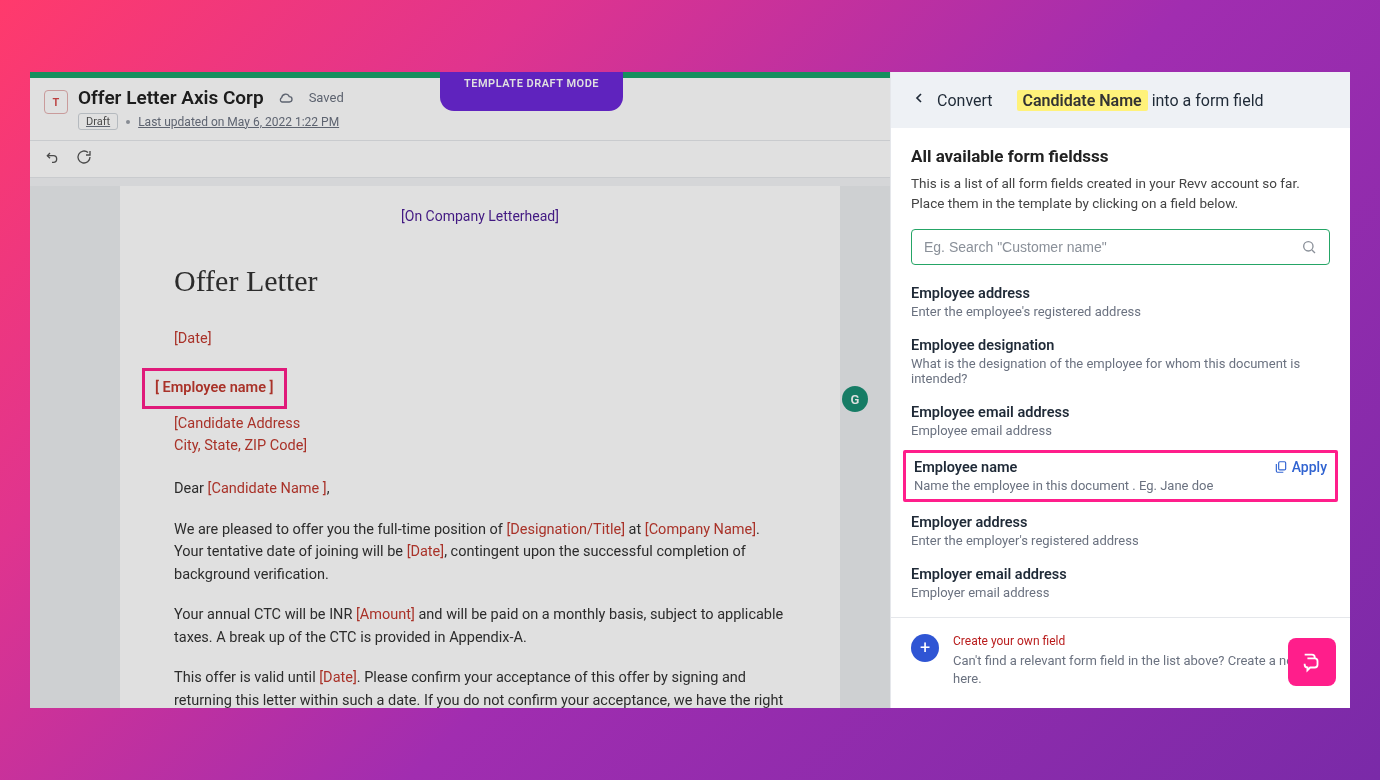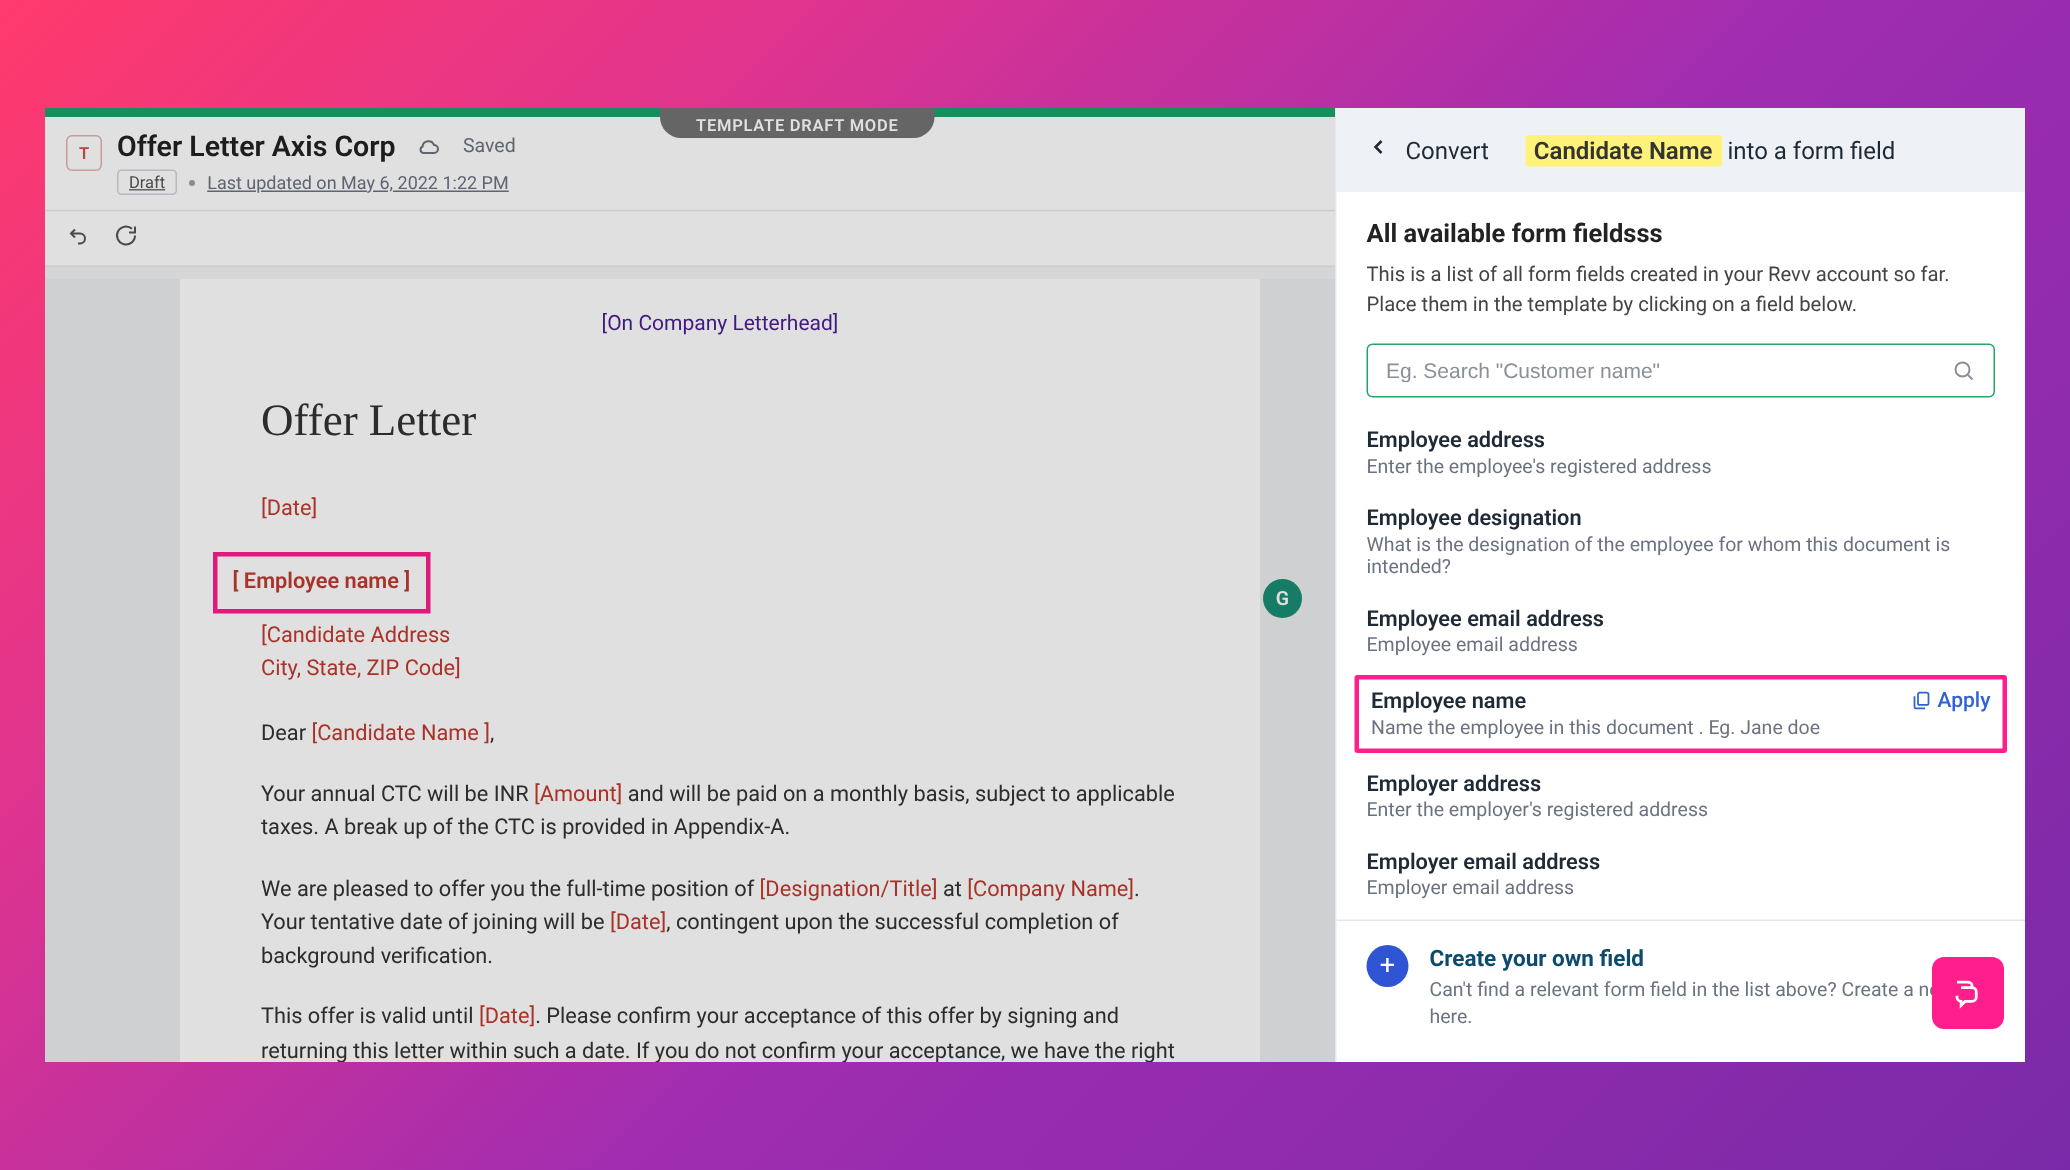--- a/index.html
+++ b/index.html
@@ -29,26 +29,26 @@
     pointer-events: none;
     z-index: 30;
   }
   .greenbar {
     position: absolute; top: 0; left: 0; right: 0; height: 6px;
     background: #1aa36b;
     z-index: 20;
   }
   .modebadge {
     position: absolute; top: 0; left: 50%; transform: translateX(-20px);
-    background: #737373;
+    background: #6d28d9;
     color: #fff;
     font-size: 11px;
     font-weight: 600;
     letter-spacing: 0.5px;
-    padding: 5px 24px 2px;
+    padding: 5px 24px 21px;
     border-radius: 0 0 14px 14px;
     z-index: 21;
   }
   .header {
     background: #fff;
     padding: 14px 16px 10px 14px;
     border-bottom: 1px solid #e5e7eb;
     display: flex;
     align-items: flex-start;
     gap: 10px;
@@ -168,21 +168,21 @@
     border-top: 1px solid #e5e7eb;
     padding: 16px 20px 20px;
     display: flex; gap: 14px; align-items: flex-start;
   }
   .plus-circle {
     width: 28px; height: 28px; border-radius: 50%;
     background: #2f55d4; color: #fff;
     display: flex; align-items: center; justify-content: center;
     font-size: 18px; flex-shrink: 0;
   }
-  .side-footer .ft-title { font-size: 15px; font-weight: 700; color: #0c4a6e; }
+  .side-footer .ft-title { font-size: 12px; font-weight: 400; color: #b91c1c; }
   .side-footer .ft-sub { font-size: 13px; color: #6b7280; margin-top: 4px; line-height: 1.4; }
   .chat-fab {
     position: absolute; right: 44px; bottom: 94px;
     width: 48px; height: 48px; border-radius: 8px;
     background: #ff1e8b;
     display: flex; align-items: center; justify-content: center;
     z-index: 50;
   }
   .chat-fab svg { width: 22px; height: 22px; color: #fff; }
 </style>
@@ -237,24 +237,24 @@
               <span class="ph-sel">[ Employee name  ]</span>
               <div class="addr">
                 <span>[Candidate Address</span><br>
                 <span>City, State, ZIP Code]</span>
               </div>
             </div>
             <p>
               <span>Dear </span><span class="ph">[Candidate Name ]</span>,
             </p>
             <p>
-              <span>Your annual CTC will be INR </span><span class="ph">[Amount]</span><span> and will be paid on a monthly basis, subject to applicable taxes. A break up of the CTC is provided in Appendix-A.</span>
+              <span>We are pleased to offer you the full-time position of </span><span class="ph">[Designation/Title]</span><span> at </span><span class="ph">[Company Name]</span><span>. Your tentative date of joining will be </span><span class="ph">[Date]</span><span>, contingent upon the successful completion of background verification.</span>
             </p>
             <p>
-              <span>We are pleased to offer you the full-time position of </span><span class="ph">[Designation/Title]</span><span> at </span><span class="ph">[Company Name]</span><span>. Your tentative date of joining will be </span><span class="ph">[Date]</span><span>, contingent upon the successful completion of background verification.</span>
+              <span>Your annual CTC will be INR </span><span class="ph">[Amount]</span><span> and will be paid on a monthly basis, subject to applicable taxes. A break up of the CTC is provided in Appendix-A.</span>
             </p>
             <p>
               <span>This offer is valid until </span><span class="ph">[Date]</span><span>. Please confirm your acceptance of this offer by signing and returning this letter within such a date. If you do not confirm your acceptance, we have the right to withdraw the offer.</span>
             </p>
           </div>
           <div class="g-badge">G</div>
         </div>
       </div>
 
       <div class="overlay"></div>

